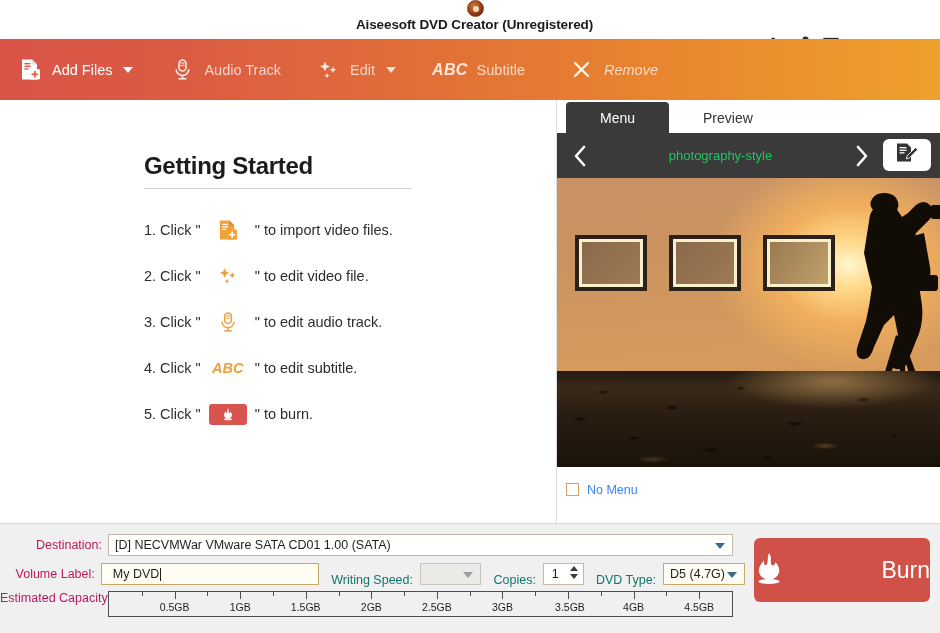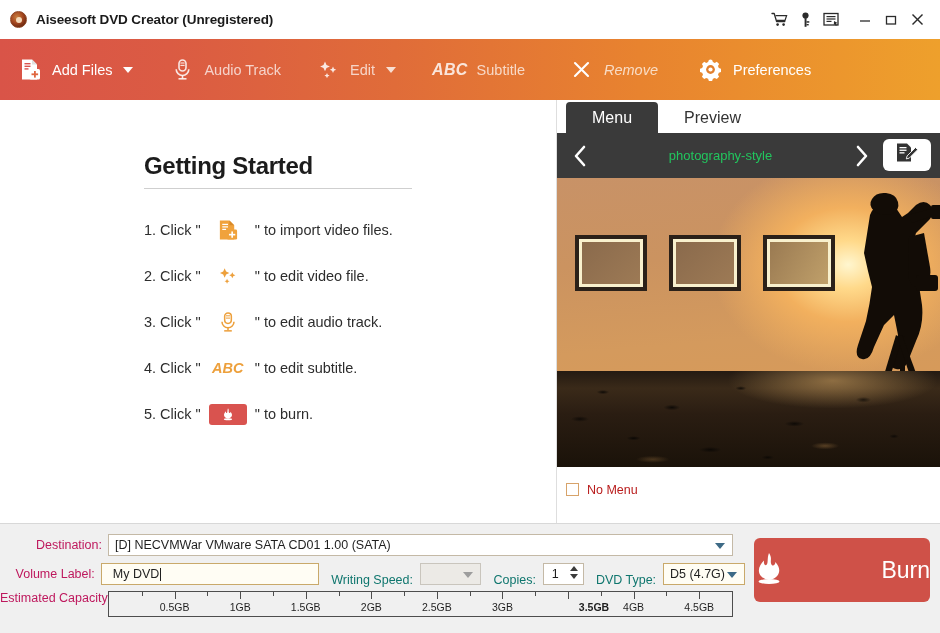--- a/index.html
+++ b/index.html
@@ -7,21 +7,21 @@
     width: 940px; height: 633px;
     font-family: "Liberation Sans", sans-serif;
     background: #f0f0f0;
     overflow: hidden;
   }
   #app { position: relative; width: 940px; height: 633px; background: #ffffff; }
 
   
   .titlebar {
     position: absolute; top: 0; left: 0; width: 940px; height: 39px;
-    background: #ffffff; display: flex; align-items: center;
+    background: #ffffff; display: flex; align-items: center; flex-direction: column;
   }
   .app-icon {
     width: 17px; height: 17px; margin-left: 10px; border-radius: 50%;
     background: radial-gradient(circle at 40% 35%, #c9803f 0%, #a5471f 45%, #6d2a12 75%, #3c1608 100%);
     border: 1px solid #8d4420; position: relative; flex: none;
   }
   .app-icon::after {
     content: ""; position: absolute; top: 5px; left: 5px; width: 6px; height: 6px;
     border-radius: 50%; background: #f4d9b8;
   }
@@ -84,22 +84,22 @@
   .burn-chip {
     width: 38px; height: 21px; border-radius: 3px; background: #d9534f;
     display: flex; align-items: center; justify-content: center;
   }
   .abc-step { font-size: 14.5px; font-weight: bold; font-style: italic; color: #eda03c; }
 
   
   .panel { position: absolute; left: 557px; top: 0; width: 383px; height: 423px; }
   .tabs { display: flex; height: 33px; align-items: flex-end; padding-left: 9px; }
   .tab {
-    height: 31px; padding: 0 26px; display: flex; align-items: center; justify-content: center;
-    font-size: 16px; cursor: pointer; border-radius: 4px 4px 0 0;
+    height: 31px; padding: 0 34px; display: flex; align-items: center; justify-content: center;
+    font-size: 14px; cursor: pointer; border-radius: 4px 4px 0 0;
   }
   .tab.active { background: #3a3a3a; color: #ffffff; }
   .tab.inactive { color: #333333; }
   .navbar {
     height: 45px; background: #3a3a3a; display: flex; align-items: center; position: relative;
   }
   .arrow-btn {
     width: 46px; height: 45px; display: flex; align-items: center; justify-content: center; cursor: pointer;
   }
   .menu-name {
@@ -159,21 +159,21 @@
   }
   .pbtn.big { width: 29px; height: 29px; }
 
   .nomenu-row {
     position: absolute; left: 0; top: 367px; height: 45px; display: flex; align-items: center;
     padding-left: 9px;
   }
   .cbx {
     width: 13px; height: 13px; border: 1px solid #d7a36a; background: #ffffff; cursor: pointer;
   }
-  .nomenu-label { font-size: 12.5px; color: #b91c1c; margin-left: 8px; }
+  .nomenu-label { font-size: 12.5px; color: #3b82f6; margin-left: 8px; }
 
   
   .bottom {
     position: absolute; left: 0; top: 523px; width: 940px; height: 110px;
     background: #f0f0f0; border-top: 1px solid #d8d8d8;
   }
   .lbl { font-size: 12.5px; color: #be185d; text-align: right; white-space: nowrap; }
 
   .row-dest { position: absolute; left: 0; top: 10px; width: 745px; height: 22px; display: flex; align-items: center; }
   .row-vol  { position: absolute; left: 0; top: 39px; width: 745px; height: 22px; display: flex; align-items: center; }
@@ -341,30 +341,20 @@
     <div class="tool dim" style="margin-left:26px;font-style:italic;">
       <span class="ico">
         <svg width="19" height="19" viewBox="0 0 19 19">
           <line x1="3" y1="3" x2="16" y2="16" stroke="#ffffff" stroke-width="2.1" stroke-linecap="round"></line>
           <line x1="16" y1="3" x2="3" y2="16" stroke="#ffffff" stroke-width="2.1" stroke-linecap="round"></line>
         </svg>
       </span>
       <span class="tlabel">Remove</span>
     </div>
 
-    <div class="tool" style="margin-left:22px;">
-      <span class="ico">
-        <svg width="23" height="23" viewBox="0 0 23 23">
-          <path d="M11.5 1.6l1.6.3.8 2.2 1.9.8 2-1.1 2.3 2.3-1.1 2 .8 1.9 2.2.8v3.2l-2.2.8-.8 1.9 1.1 2-2.3 2.3-2-1.1-1.9.8-.8 2.2H9.9l-.8-2.2-1.9-.8-2 1.1-2.3-2.3 1.1-2-.8-1.9-2.2-.8V10.8l2.2-.8.8-1.9-1.1-2L5.2 3.8l2 1.1 1.9-.8.8-2.2z" fill="#ffffff"></path>
-          <circle cx="11.5" cy="11.5" r="4.4" fill="#e2802f"></circle>
-          <circle cx="11.5" cy="11.5" r="2.1" fill="#ffffff"></circle>
-        </svg>
-      </span>
-      <span class="tlabel">Preferences</span>
-    </div>
   </div>
 
   <div class="content">
     <div class="vdivider"></div>
 
     <div class="gs">
       <h1>Getting Started</h1>
       <div class="rule"></div>
 
       <div class="step">
@@ -589,21 +579,21 @@
           <div class="tick maj" style="left: 262.316px;"></div>
           <div class="tlab" style="left: 262.316px;">2GB</div>
           <div class="tick min" style="left: 229.526px;"></div>
           <div class="tick maj" style="left: 327.895px;"></div>
           <div class="tlab" style="left: 327.895px;">2.5GB</div>
           <div class="tick min" style="left: 295.105px;"></div>
           <div class="tick maj" style="left: 393.474px;"></div>
           <div class="tlab" style="left: 393.474px;">3GB</div>
           <div class="tick min" style="left: 360.684px;"></div>
           <div class="tick maj" style="left: 459.053px;"></div>
-          <div class="tlab" style="left: 485px; font-weight: bold;">3.5GB</div>
+          <div class="tlab" style="left: 461px;">3.5GB</div>
           <div class="tick min" style="left: 426.263px;"></div>
           <div class="tick maj" style="left: 524.632px;"></div>
           <div class="tlab" style="left: 524.632px;">4GB</div>
           <div class="tick min" style="left: 491.842px;"></div>
           <div class="tick maj" style="left: 590.211px;"></div>
           <div class="tlab" style="left: 590.211px;">4.5GB</div>
           <div class="tick min" style="left: 557.421px;"></div>
           <div class="tick min" style="left: 623px;"></div>
         </div>
     </div>

